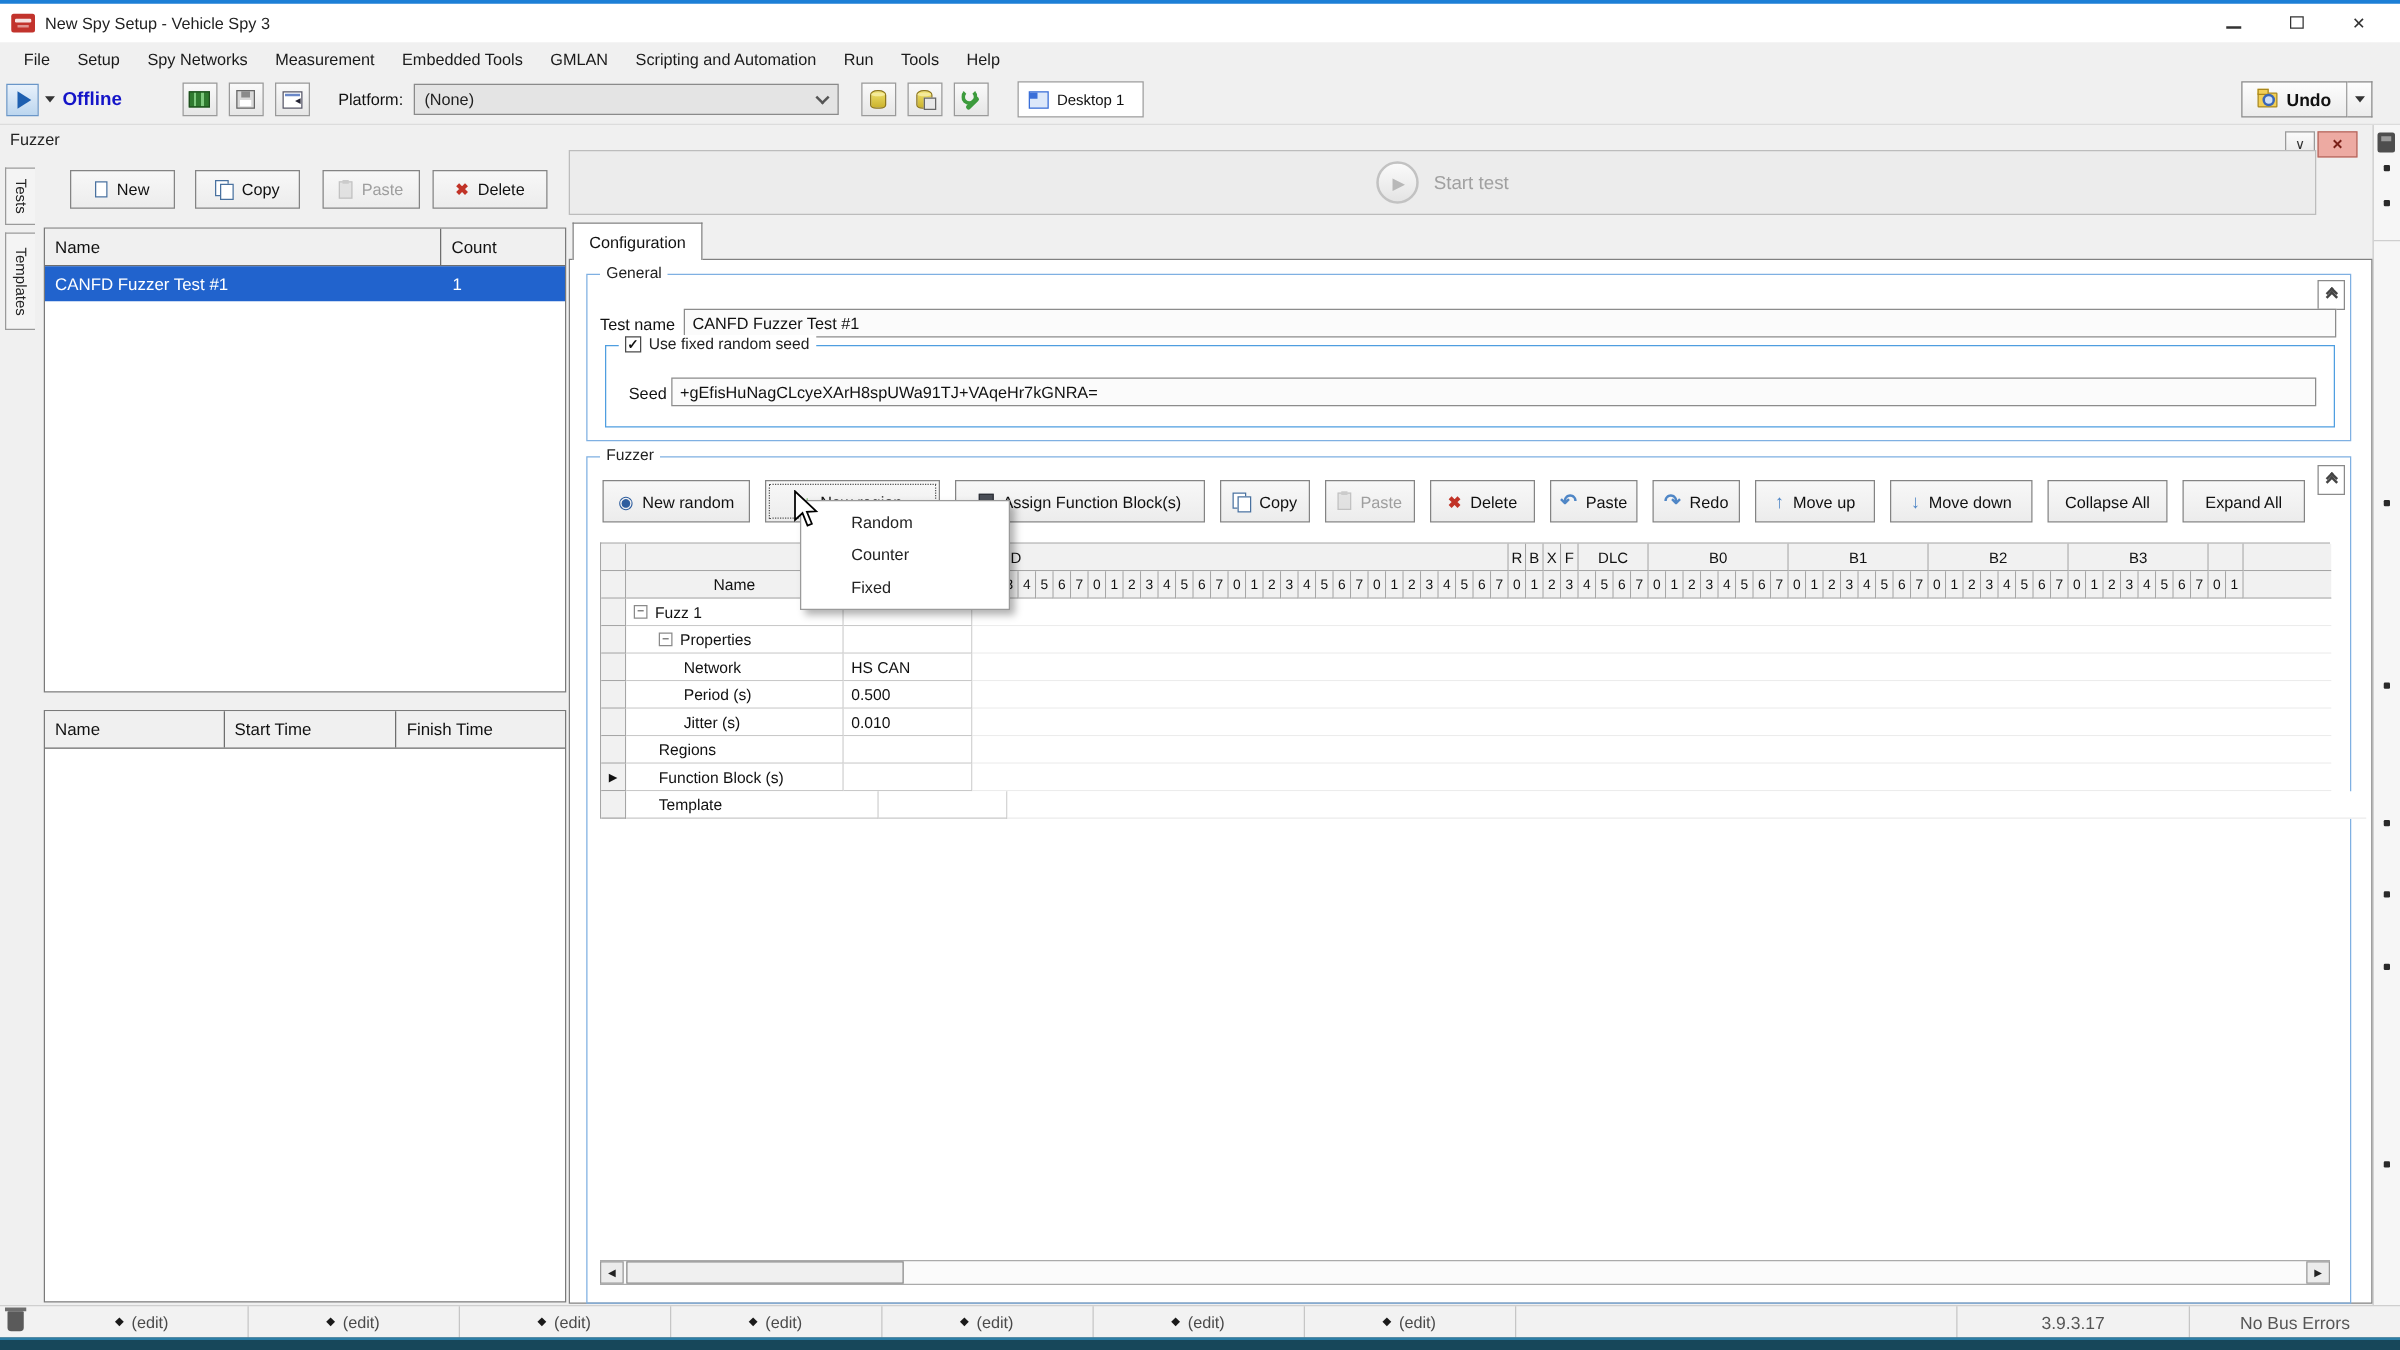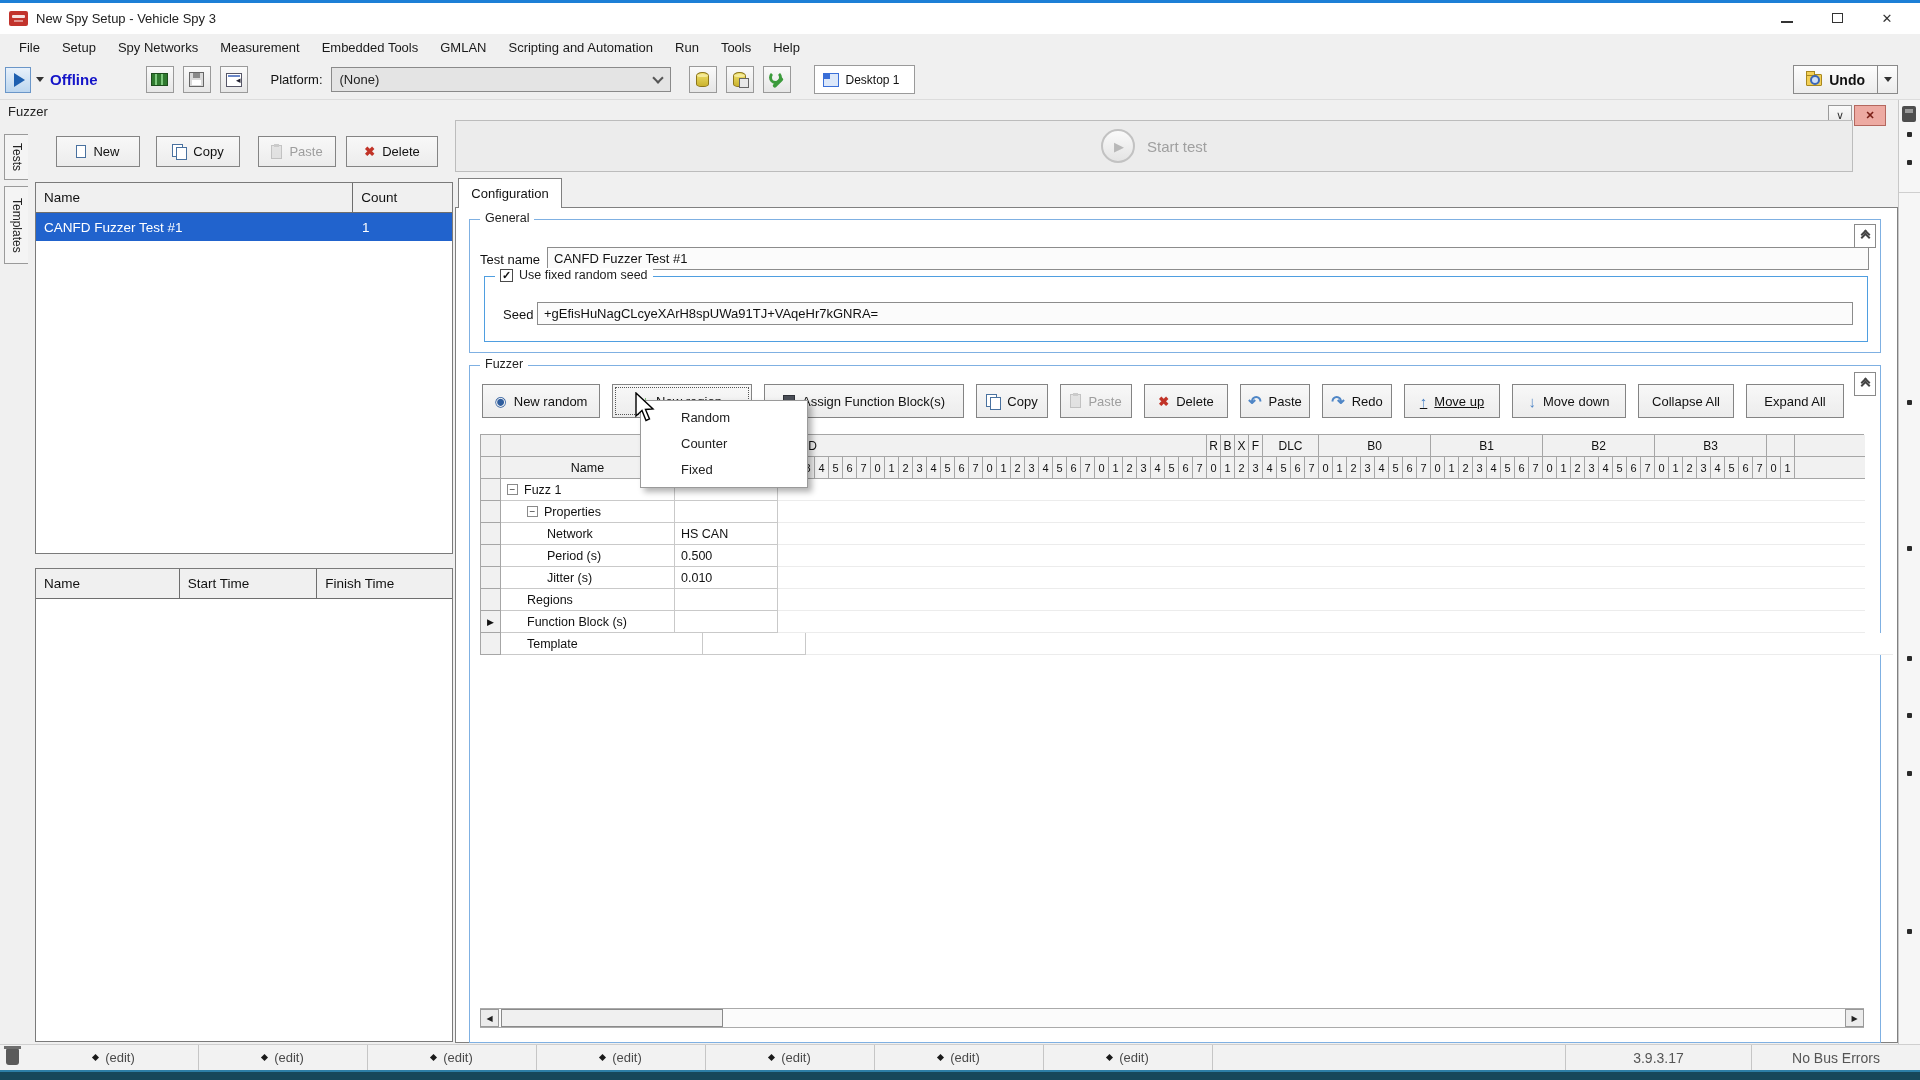--- a/index.html
+++ b/index.html
@@ -358,21 +358,21 @@
             <span>Delete</span>
           </div>
           <div class="btn" style="width: 70px; height: 34px; flex: 0 0 auto;">
             <span class="ico ico-undo"></span>
             <span>Paste</span>
           </div>
           <div class="btn" style="width: 70px; height: 34px; flex: 0 0 auto;">
             <span class="ico ico-redo"></span>
             <span>Redo</span>
           </div>
-          <div class="btn" style="width: 96px; height: 34px; flex: 0 0 auto; text-decoration: underline;">
+          <div class="btn" style="width: 96px; height: 34px; flex: 0 0 auto;">
             <span class="ico ico-up"></span>
             <span>Move up</span>
           </div>
           <div class="btn" style="width: 114px; height: 34px; flex: 0 0 auto;">
             <span class="ico ico-down"></span>
             <span>Move down</span>
           </div>
           <div class="btn" style="width: 96px; height: 34px; flex: 0 0 auto;">
             <span>Collapse All</span>
           </div>

